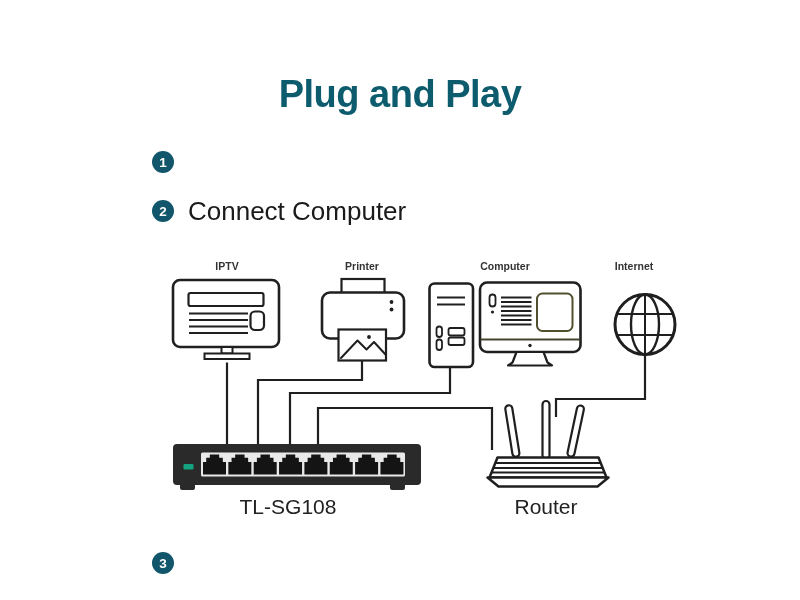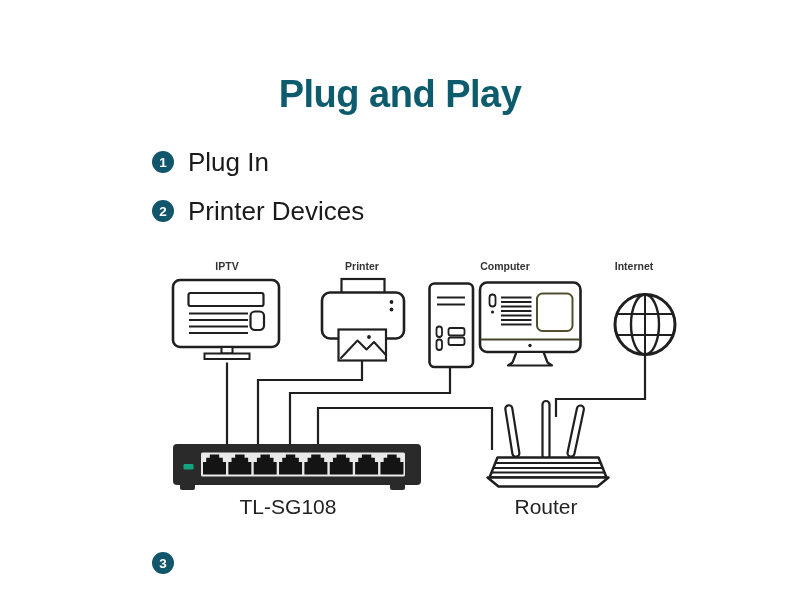--- a/index.html
+++ b/index.html
@@ -32,25 +32,24 @@
 </style>
 </head>
 <body>
 
 <div class="page">
 
   <div class="title">Plug and Play</div>
 
   <div class="step step-1">
     <span class="badge">1</span>
-    <span class="step-label">Plug In</span>
   </div>
   <div class="step step-2">
     <span class="badge">2</span>
-    <span class="step-label">Printer Devices</span>
+    <span class="step-label">Connect Computer</span>
   </div>
   <div class="step step-3">
     <span class="badge">3</span>
   </div>
 
   <svg class="diagram" width="800" height="600" viewBox="0 0 800 600">
 
     <path class="cable" d="M227,335.5 V417"></path>
     <path class="cable" d="M362,333.5 V353 H258 V417"></path>
     <path class="cable" d="M450,340 V366 H290 V417"></path>

